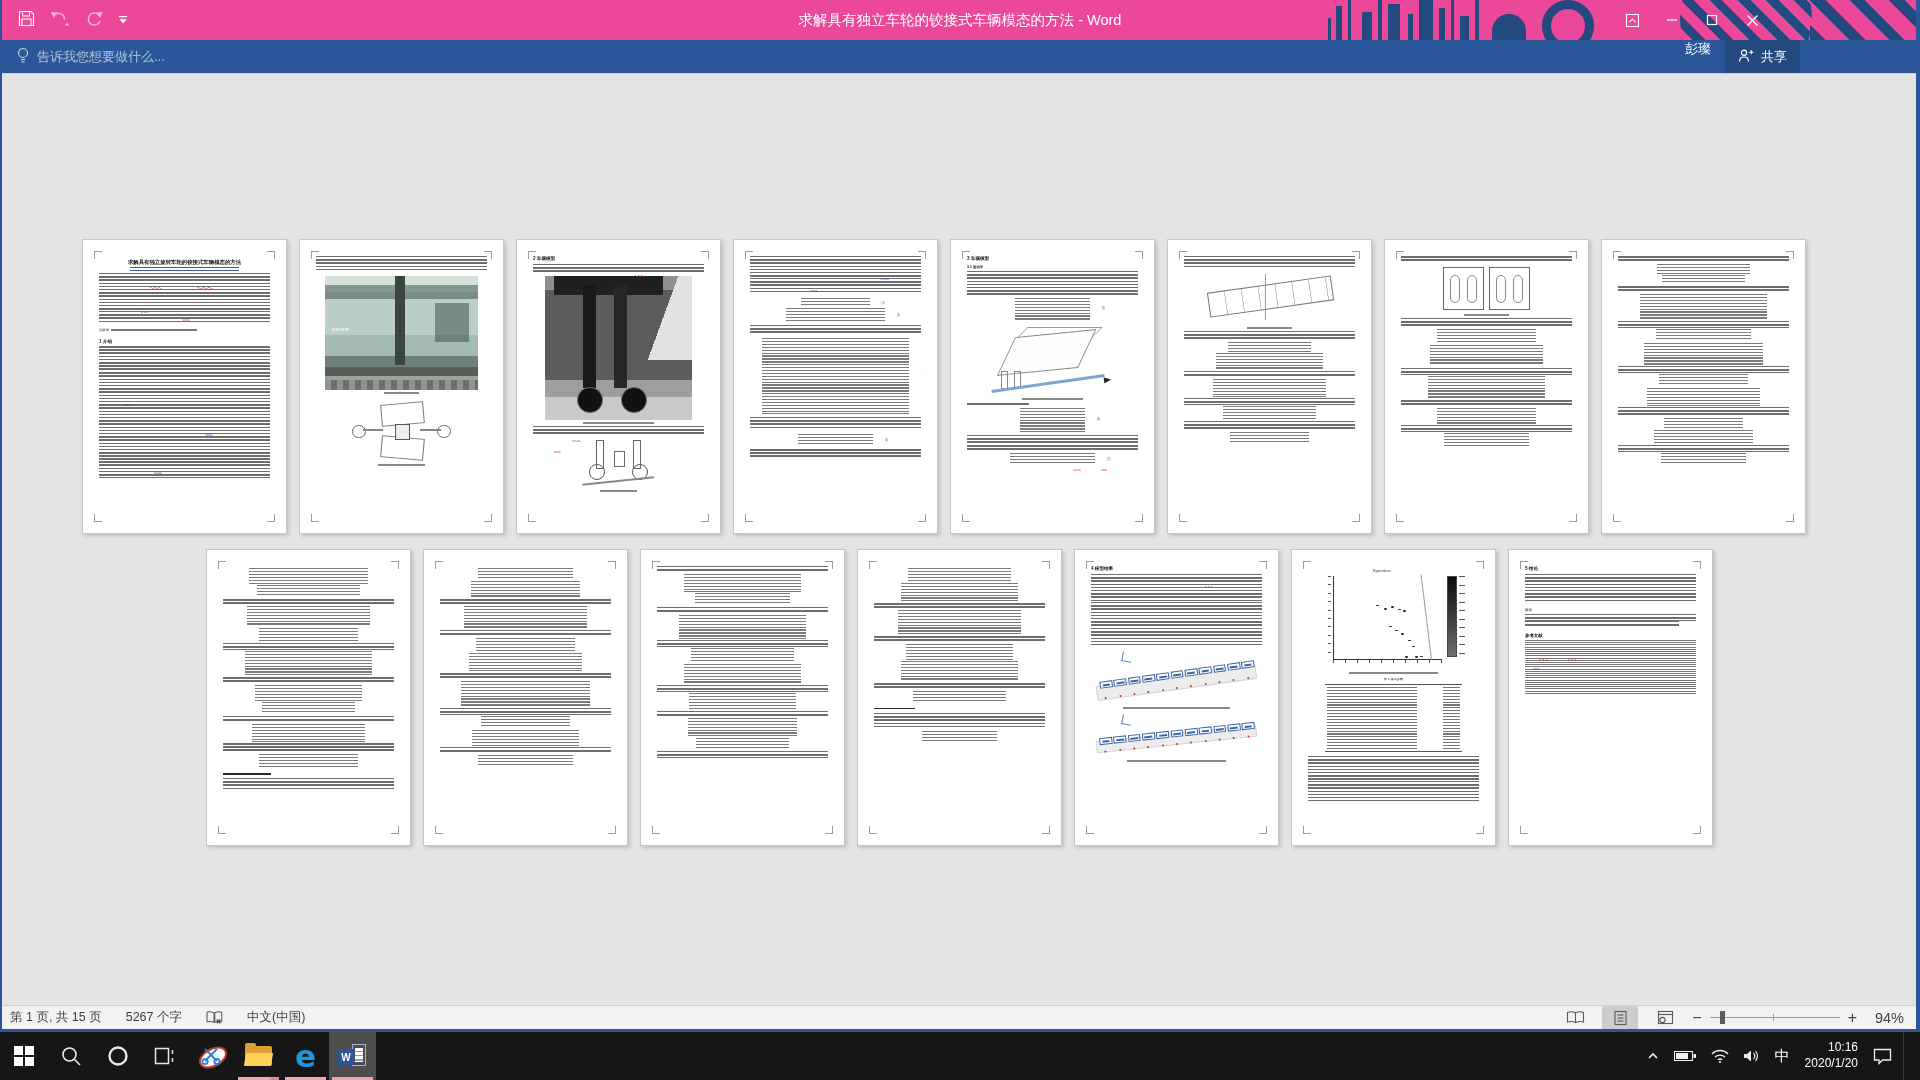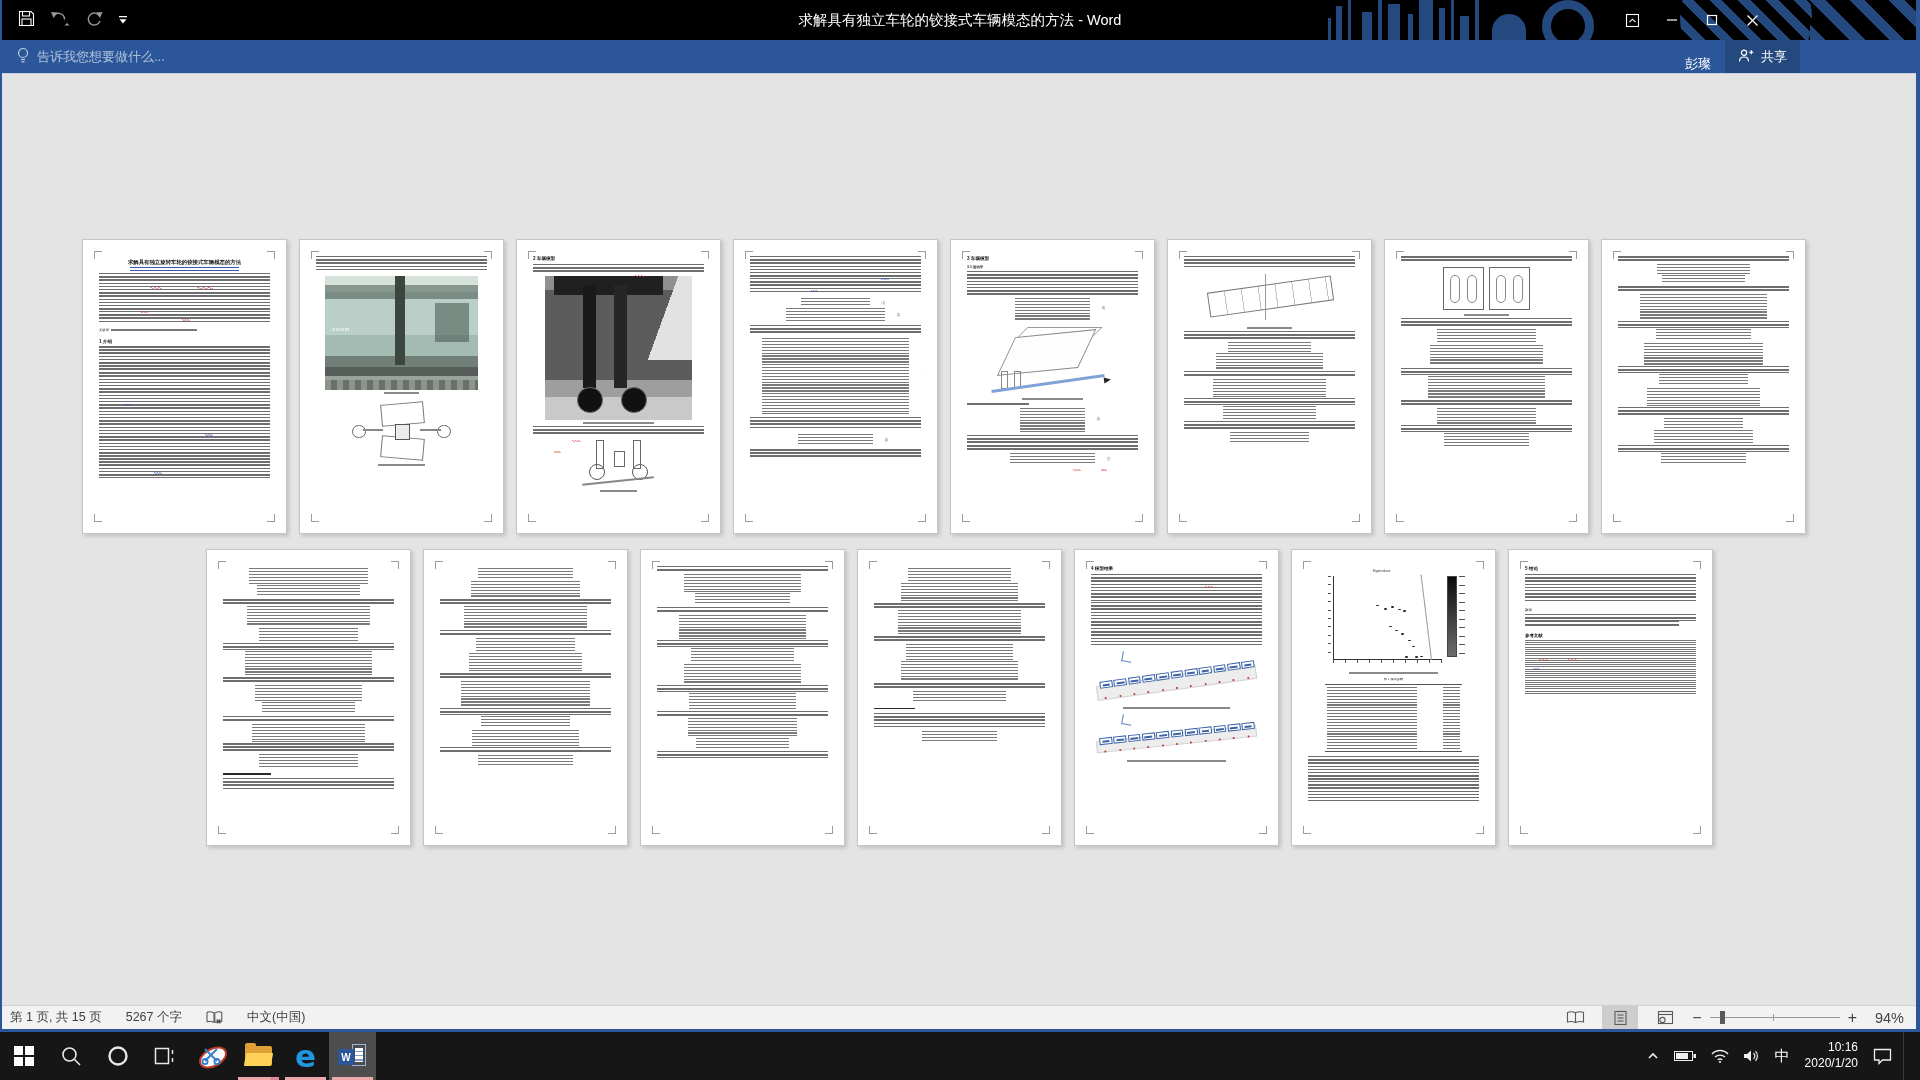--- a/index.html
+++ b/index.html
@@ -1,38 +1,38 @@
 <!DOCTYPE html>
 <html><head>
 <meta charset="utf-8">
 <style>
   html,body{margin:0;padding:0}
   body{width:1920px;height:1080px;overflow:hidden;position:relative;background:#000;
        font-family:"Liberation Sans","DejaVu Sans",sans-serif;}
   
   .window{position:absolute;left:0;top:0;width:1920px;height:1032px;background:#e4e4e4}
-  .titlebar{position:absolute;left:0;top:0;width:1920px;height:40px;background:#000000;overflow:hidden}
+  .titlebar{position:absolute;left:0;top:0;width:1920px;height:40px;background:#ec4899;overflow:hidden}
   .tb-art{position:absolute;left:1320px;top:0;width:600px;height:40px;pointer-events:none}
   .tb-art *{position:absolute}
   .abar{background:#24497e}
   .aring{border:9px solid #24497e;border-radius:50%}
   .acirc{background:repeating-linear-gradient(45deg,#24497e 0 9px,rgba(0,0,0,0) 9px 20px);border-radius:50%}
   .astripes{background:repeating-linear-gradient(45deg,#24497e 0 11px,rgba(0,0,0,0) 11px 28px)}
   .qat{position:absolute;left:18px;top:0;height:40px;display:flex;align-items:center;gap:15px;z-index:3}
   .qat .dim{opacity:.6}
   .title-text{position:absolute;left:0;top:0;width:1920px;height:40px;display:flex;align-items:center;
               justify-content:center;color:#fff;font-size:14.5px;z-index:2;pointer-events:none}
   .win-controls{position:absolute;left:1612px;top:0;height:40px;display:flex;align-items:center;z-index:3}
   .wc{width:40px;height:40px;display:flex;align-items:center;justify-content:center}
   .ribbonrow{position:absolute;left:0;top:40px;width:1920px;height:33px;background:#2b579a;display:flex;
              align-items:center;color:#fff}
   #tabs{display:flex;margin-left:12px}
   .tab{padding:0 13px;font-size:13.5px;line-height:33px;white-space:nowrap}
   .tellme{display:flex;align-items:center;gap:7px;margin-left:16px;color:rgba(255,255,255,.62);font-size:13px}
-  .ribbon-right{position:absolute;right:120px;top:0;height:33px;display:flex;align-items:flex-end}
+  .ribbon-right{position:absolute;right:120px;top:0;height:33px;display:flex;align-items:flex-start}
   .user-name{font-size:13px;margin-right:14px}
   .share-btn{display:flex;align-items:center;gap:7px;background:#23497e;height:33px;padding:0 13px;font-size:13px}
   
   .docarea{position:absolute;left:0;top:73px;width:1920px;height:932px;background:#e4e4e4;overflow:hidden;
            border-top:1px solid #c9d2e2;box-sizing:border-box}
   .win-rborder{position:absolute;right:0;top:0;width:4px;height:1032px;background:#2b579a;z-index:9}
   .win-lborder{position:absolute;left:0;top:0;width:2px;height:1032px;background:#2b579a;z-index:9}
   .page{position:absolute;background:#fff;border:1px solid #c6c6c6;box-shadow:2px 2px 4px rgba(0,0,0,.16);
         box-sizing:border-box}
   .pc{position:absolute;left:16px;right:16px;top:16px;bottom:16px;overflow:hidden}

